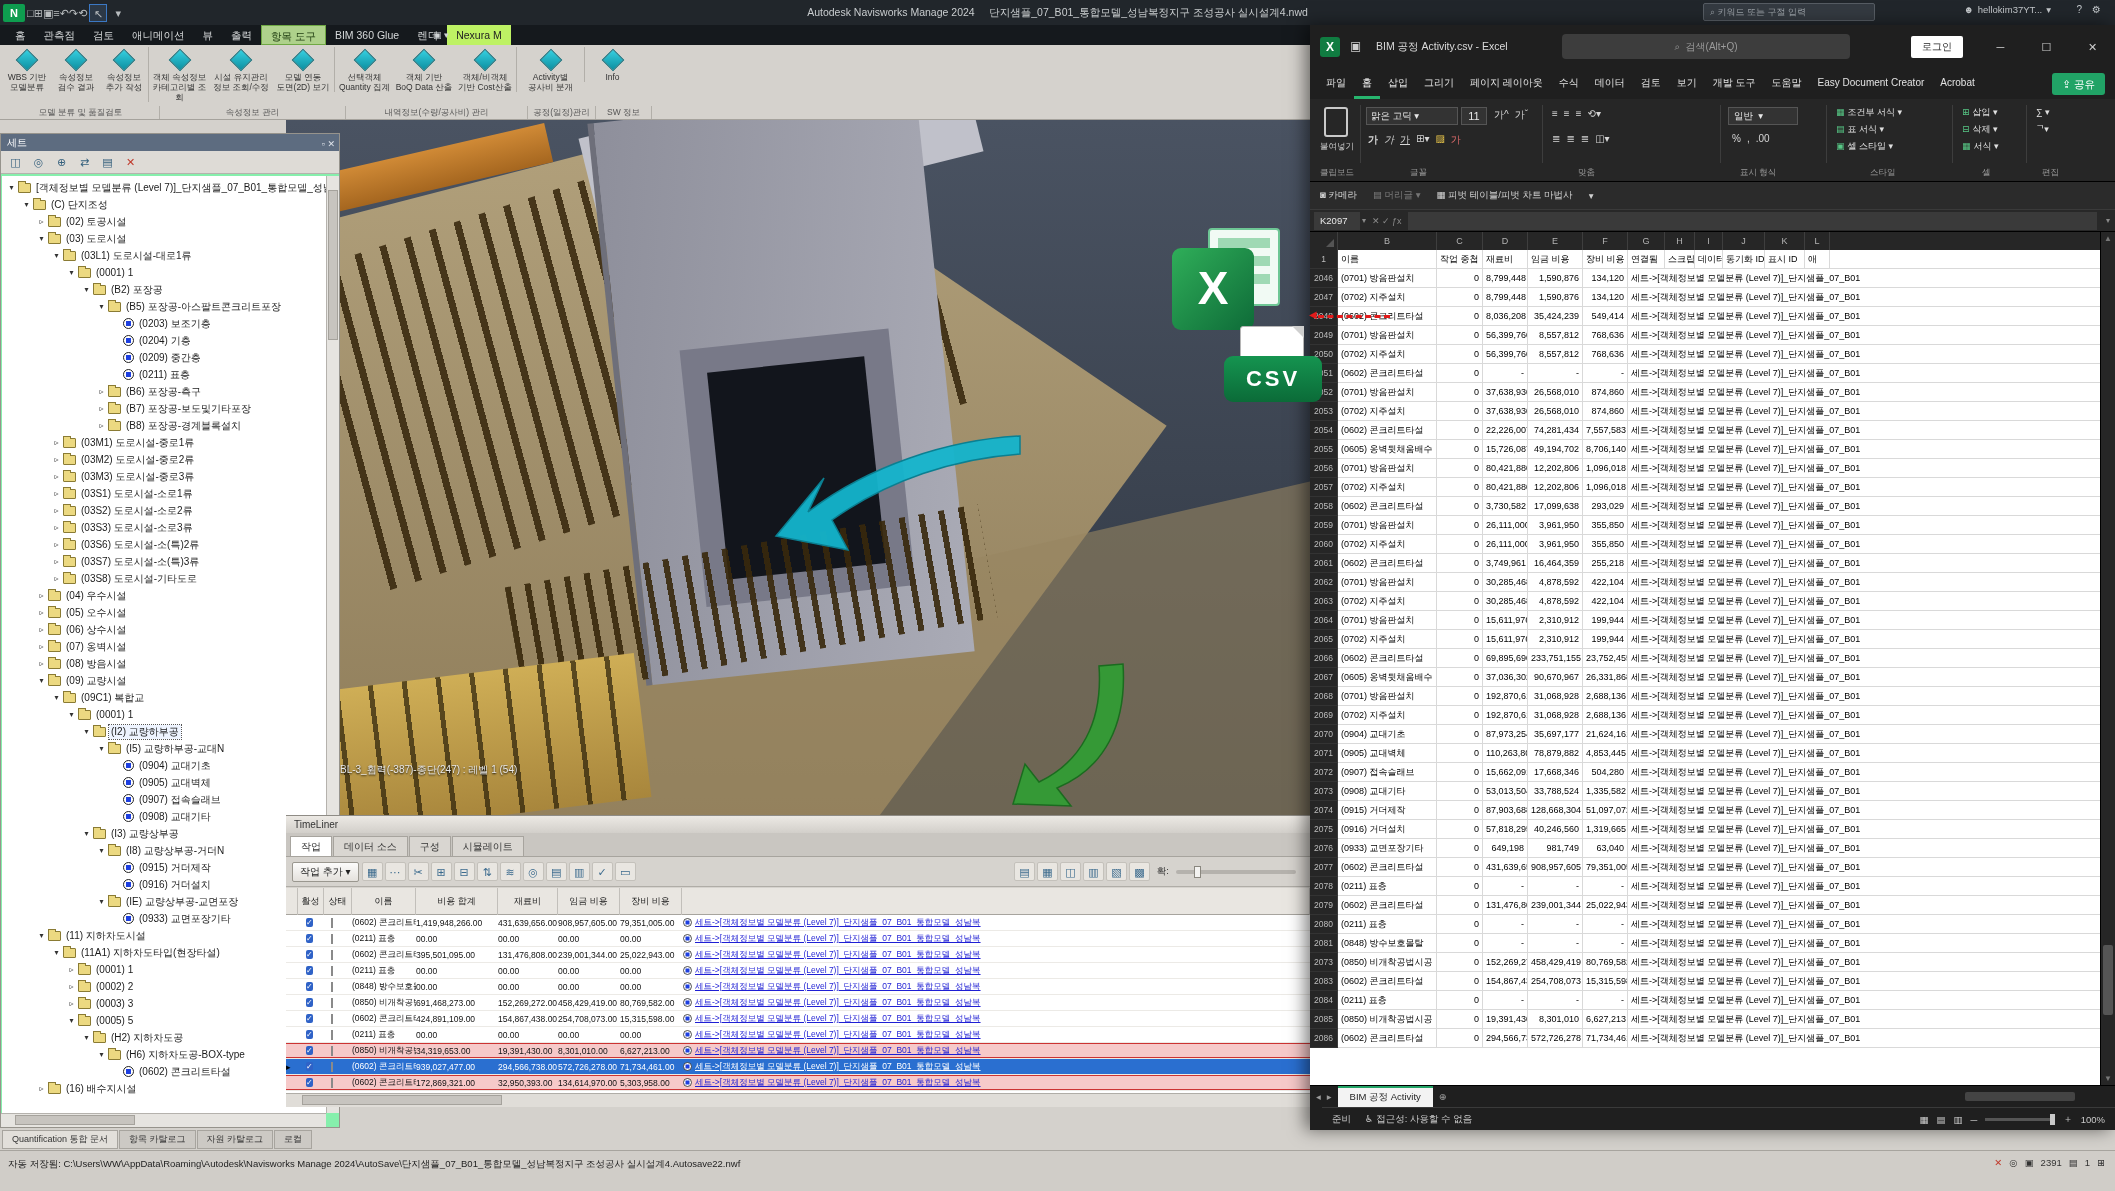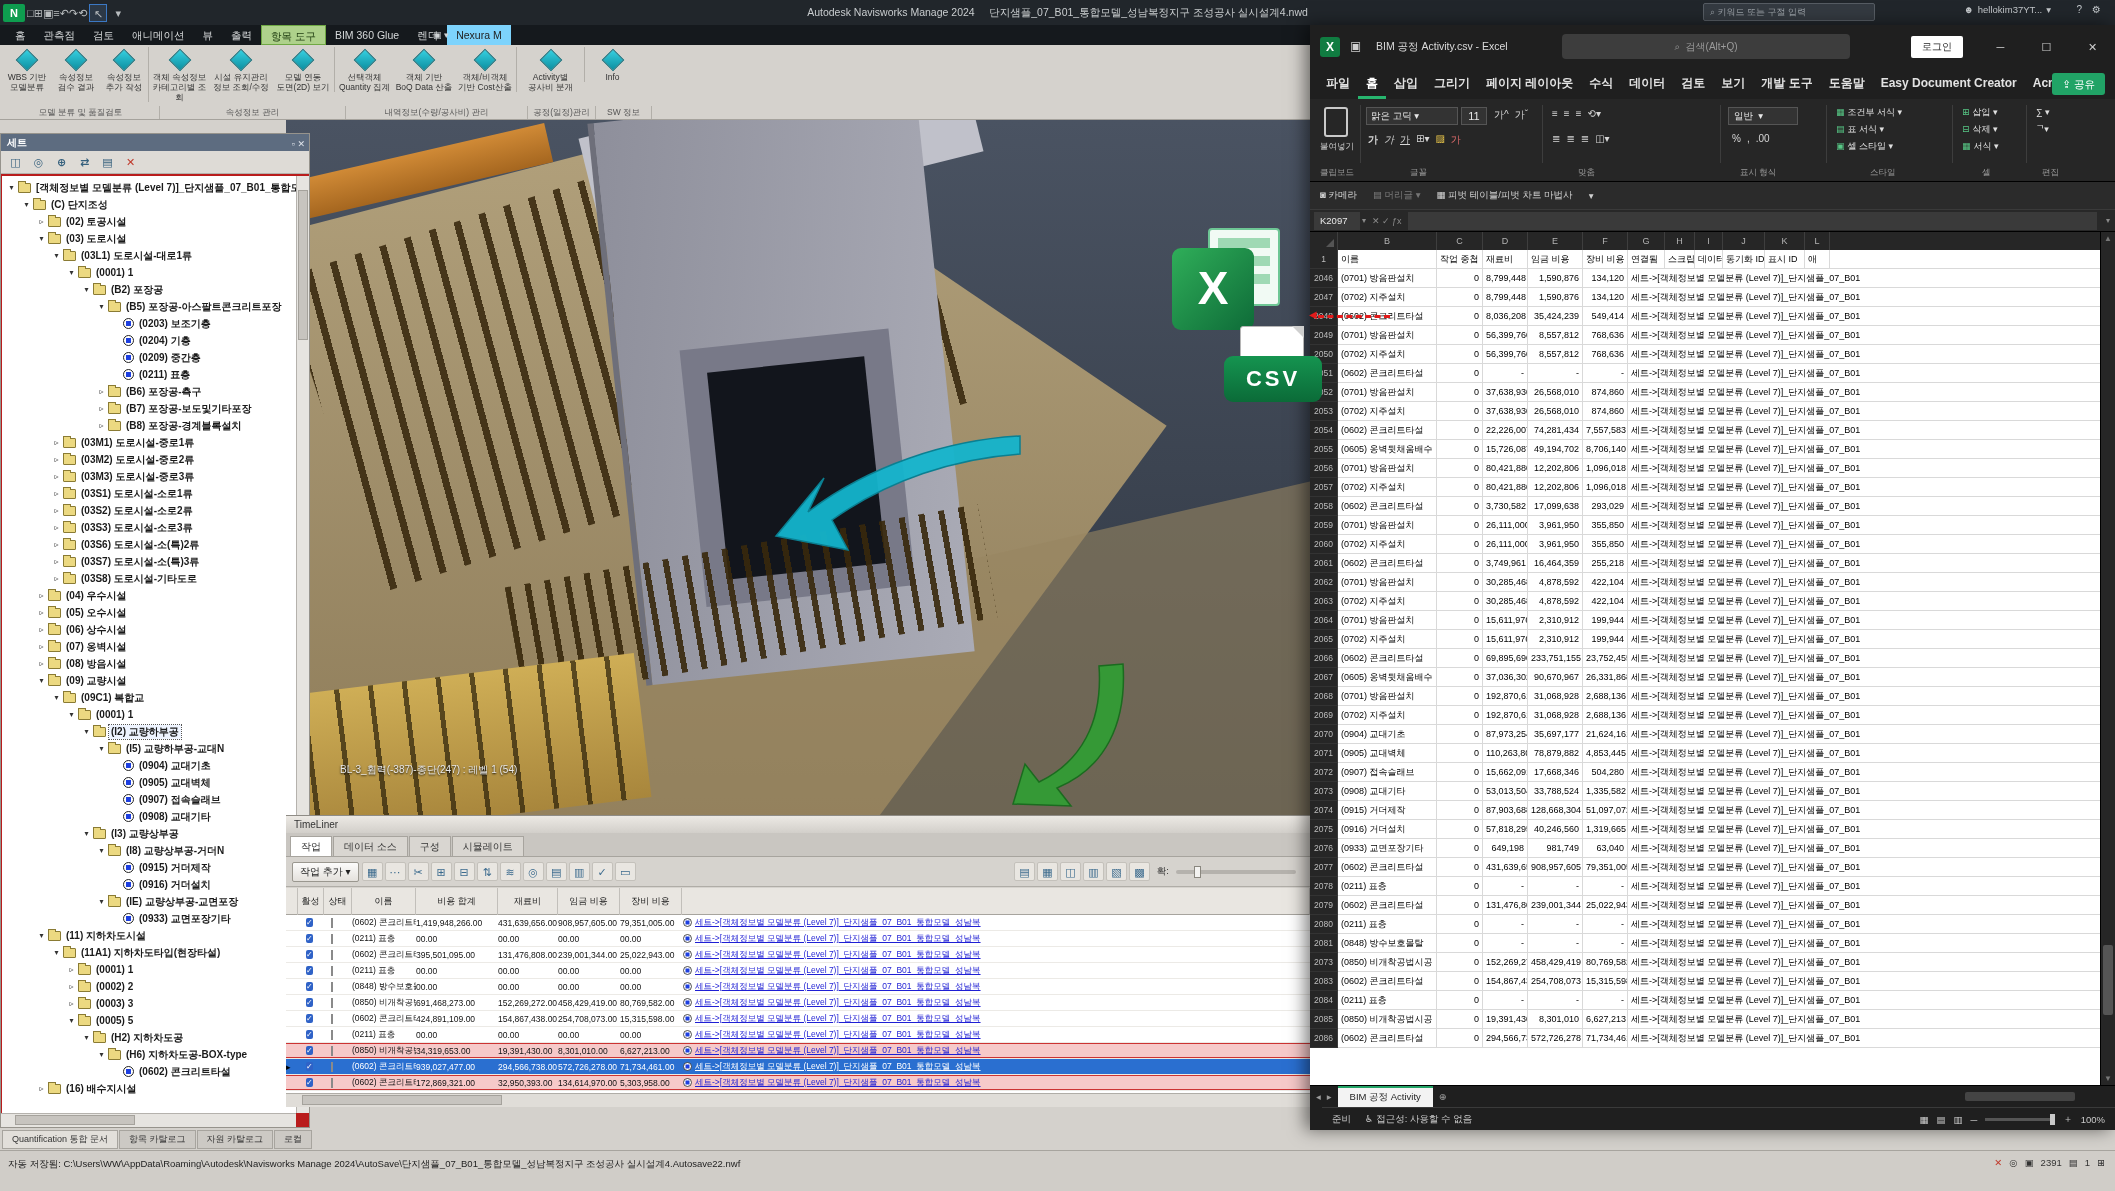--- a/index.html
+++ b/index.html
@@ -13,31 +13,31 @@
   .qat-btn{width:18px;height:18px;color:#b8bcbe;font-size:11px;text-align:center;line-height:18px;}
   .qat-btn.sel{border:1px solid #3b78c4;background:#2c3846;}
   .nv-doctitle{position:absolute;left:0;right:0;top:0;height:25px;text-align:center;font-size:10.5px;line-height:25px;white-space:nowrap;}
   .nv-search{position:absolute;right:240px;top:3px;width:172px;height:18px;background:#343a41;border:1px solid #565c63;border-radius:2px;color:#9aa0a6;font-size:9px;line-height:16px;padding-left:6px;}
   .nv-user{position:absolute;right:64px;top:4px;color:#c2c6c9;font-size:9.5px;display:flex;gap:4px;align-items:center;}
   .nv-help{position:absolute;right:14px;top:4px;color:#c2c6c9;font-size:10px;display:flex;gap:10px;}
   
   .nv-tabs{position:absolute;left:0;top:25px;width:2115px;height:20px;background:#15191d;display:flex;align-items:flex-end;padding-left:6px;}
   .nv-tab{padding:0 9px;height:20px;line-height:20px;font-size:10.5px;color:#d6d9da;white-space:nowrap;}
   .nv-tab.green{background:#aed18b;color:#1c3a0e;border:1px solid #6fa844;}
-  .nv-tab.active{background:#7dd3fc;color:#222;margin-top:24px;}
+  .nv-tab.active{background:#bef264;color:#222;margin-top:24px;}
   .nv-camtab{height:20px;line-height:20px;color:#cfd3d5;font-size:9px;padding:0 8px;}
   .nv-ribbon{position:absolute;left:0;top:45px;width:2115px;height:75px;background:#d5d2cd;border-bottom:1px solid #a5a29c;}
   .rb-row{position:absolute;left:2px;top:2px;display:flex;align-items:flex-start;}
   .rb-btn{text-align:center;font-size:8.5px;color:#333;line-height:10px;padding-top:2px;}
   .rb-btn.sep{border-left:1px solid #b2afa9;}
   .rb-ic{width:16px;height:16px;margin:3px auto 4px;background:linear-gradient(135deg,#35cfe0,#0d8fa0);transform:rotate(45deg);border:1px solid #0a6b78;}
   .rb-groups{position:absolute;left:2px;bottom:0;display:flex;height:13px;}
   .rb-group{font-size:8.5px;color:#555;text-align:center;border-right:1px solid #b2afa9;line-height:13px;white-space:nowrap;overflow:hidden;}
   
-  .sets{position:absolute;left:0;top:133px;width:310px;height:995px;background:#b91c1c;border:1px solid #96938c;font-weight:bold;}
+  .sets{position:absolute;left:0;top:133px;width:340px;height:995px;background:#86efac;border:1px solid #96938c;}
   .sets-head{height:17px;background:#5d6c80;color:#fff;font-size:10px;line-height:17px;padding-left:6px;}
   .sets-headbtns{position:absolute;right:4px;top:2px;color:#dfe4ea;font-size:9px;display:flex;gap:5px;}
   .sets-tools{height:23px;background:#dedbd6;border-bottom:1px solid #b5b2ad;display:flex;align-items:center;gap:4px;padding:0 5px;}
   .st-btn{width:19px;height:18px;font-size:11px;line-height:18px;text-align:center;color:#35607d;}
   .st-btn.red{color:#c0392b;}
   .tree{position:absolute;left:1px;top:42px;right:13px;bottom:14px;background:#fff;overflow:hidden;padding-top:3px;}
   .ti{height:17px;display:flex;align-items:center;white-space:nowrap;font-size:10px;color:#1a1a1a;}
   .ti .ar{width:11px;font-size:8px;color:#333;text-align:center;flex:none;}
   .ti .ico{flex:none;}
   .ico.folder{width:13px;height:10px;background:#ecd981;border:1px solid #8a7b34;border-radius:1px;margin:0 3px 0 1px;position:relative;}
@@ -114,21 +114,21 @@
   
   .xw{position:absolute;left:1310px;top:25px;width:805px;height:1105px;background:#1f1f1f;box-shadow:-5px 0 16px rgba(0,0,0,.5);}
   .x-title{position:absolute;left:0;top:0;right:0;height:44px;}
   .x-logo{position:absolute;left:10px;top:12px;width:20px;height:20px;background:#107c41;border-radius:3px;color:#fff;font-size:12px;font-weight:bold;text-align:center;line-height:20px;}
   .x-save{position:absolute;left:40px;top:14px;color:#cfcfcf;font-size:12px;}
   .x-doc{position:absolute;left:66px;top:15px;font-size:10.5px;color:#dadada;white-space:nowrap;}
   .x-search{position:absolute;left:252px;top:9px;width:288px;height:25px;background:#3d3d3d;border-radius:4px;color:#9b9b9b;font-size:10px;line-height:25px;text-align:center;}
   .x-login{position:absolute;right:152px;top:11px;width:52px;height:22px;background:#fff;color:#1f1f1f;font-size:10px;line-height:22px;text-align:center;border-radius:2px;}
   .x-winbtn{position:absolute;top:0;width:45px;height:44px;color:#cfcfcf;font-size:11px;text-align:center;line-height:44px;}
   .x-tabs{position:absolute;left:0;top:44px;right:0;height:30px;display:flex;align-items:center;padding-left:8px;}
-  .x-tab{padding:0 8px;font-size:12px;color:#e2e2e2;height:30px;line-height:28px;white-space:nowrap;font-weight:bold;}
+  .x-tab{padding:0 8px;font-size:10px;color:#e2e2e2;height:30px;line-height:28px;white-space:nowrap;}
   .x-tab.active{color:#fff;box-shadow:inset 0 -3px 0 #27b56e;}
   .x-share{position:absolute;right:10px;top:48px;height:22px;background:#21a366;color:#fff;font-size:10.5px;line-height:22px;padding:0 10px;border-radius:3px;}
   .x-ribbon{position:absolute;left:0;top:74px;right:0;height:83px;background:#262626;border-bottom:1px solid #000;color:#d6d6d6;}
   .x-sep{position:absolute;top:6px;bottom:18px;width:1px;background:#3d3d3d;}
   .x-paste-ic{position:absolute;left:14px;top:8px;width:24px;height:30px;border:2px solid #c9c9c9;border-radius:3px;}
   .x-paste-lb{position:absolute;left:2px;top:42px;width:50px;text-align:center;font-size:8.5px;color:#cfcfcf;}
   .x-fontbox{position:absolute;left:56px;top:8px;width:92px;height:18px;background:#333;border:1px solid #555;font-size:9.5px;line-height:16px;padding:0 4px;color:#e8e8e8;}
   .x-sizebox{position:absolute;left:151px;top:8px;width:26px;height:18px;background:#333;border:1px solid #555;font-size:11px;line-height:16px;text-align:center;color:#e8e8e8;}
   .x-glyphrow{position:absolute;display:flex;gap:6px;font-size:10px;color:#d6d6d6;}
   .x-numbox{position:absolute;left:418px;top:8px;width:70px;height:18px;background:#333;border:1px solid #555;font-size:9.5px;line-height:16px;padding:0 5px;color:#e8e8e8;}

